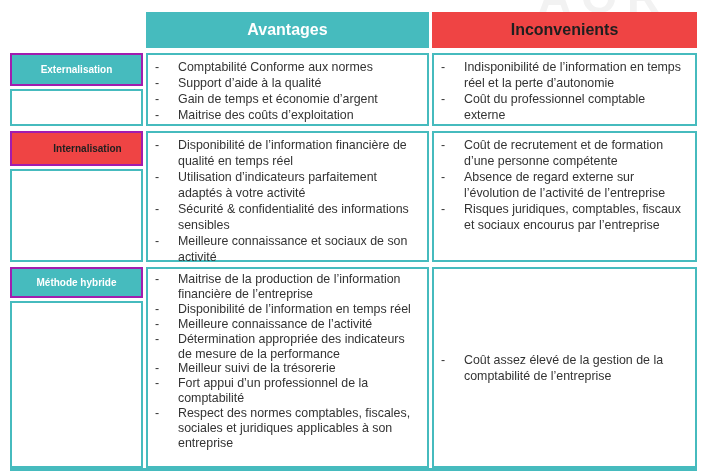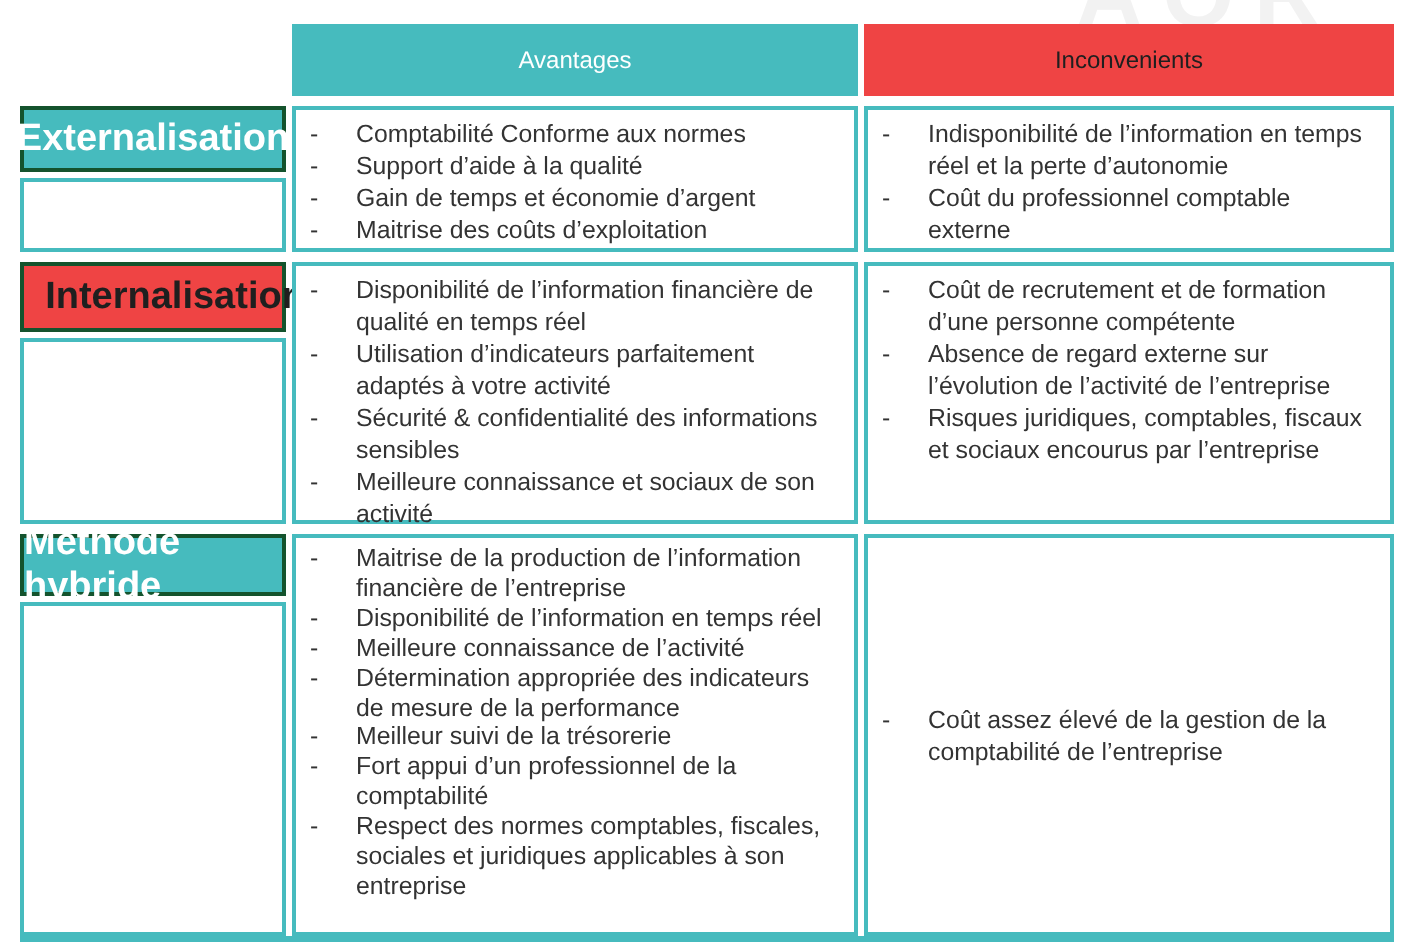--- a/index.html
+++ b/index.html
@@ -28,33 +28,33 @@
     display:grid;
     grid-template-columns:133px 283px 1fr;
     grid-template-rows:36px 73px 131px 1fr;
     column-gap:3px;
     row-gap:5px;
     border-bottom:3px solid #46bbbe;
     z-index:1;
   }
   .hcell{
     display:flex;align-items:center;justify-content:center;
-    font-weight:normal;font-size:12px;
+    font-weight:bold;font-size:16px;
   }
   .hcell.empty{background:transparent;}
   .bg-teal{background:#46bbbe;color:#ffffff;}
   .bg-yellow{background:#ef4444;color:#1f1f1f;}
   .labelcol{
     display:flex;flex-direction:column;
     row-gap:3px;
   }
   .labelbox{
-    border:2px solid #14532d;
+    border:2px solid #a21caf;
     display:flex;align-items:center;justify-content:center;
-    font-weight:bold;font-size:19px;
+    font-weight:bold;font-size:10px;
     box-sizing:border-box;
   }
   .h33{height:33px;} .h35{height:35px;padding-left:22px;} .h31{height:31px;}
   .filler{
     flex:1;
     border:2px solid #46bbbe;
     background:#ffffff;
     box-sizing:border-box;
   }
   .cell{

